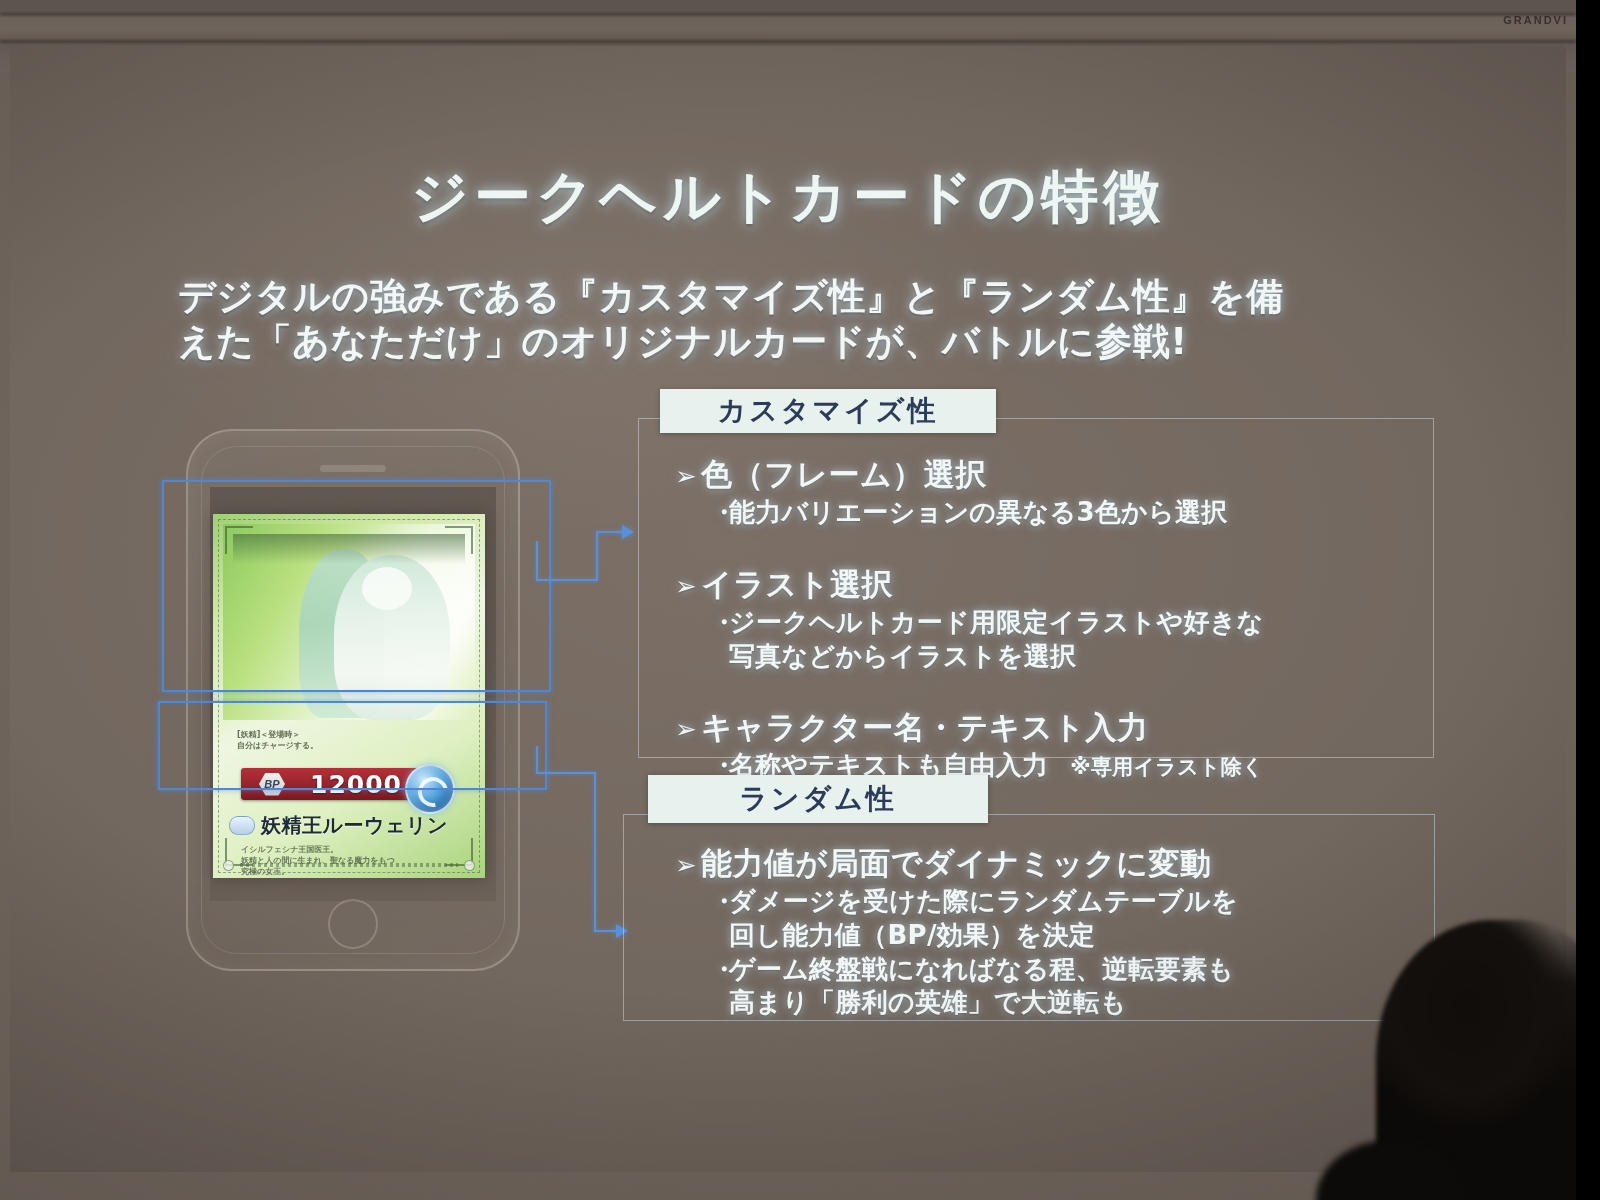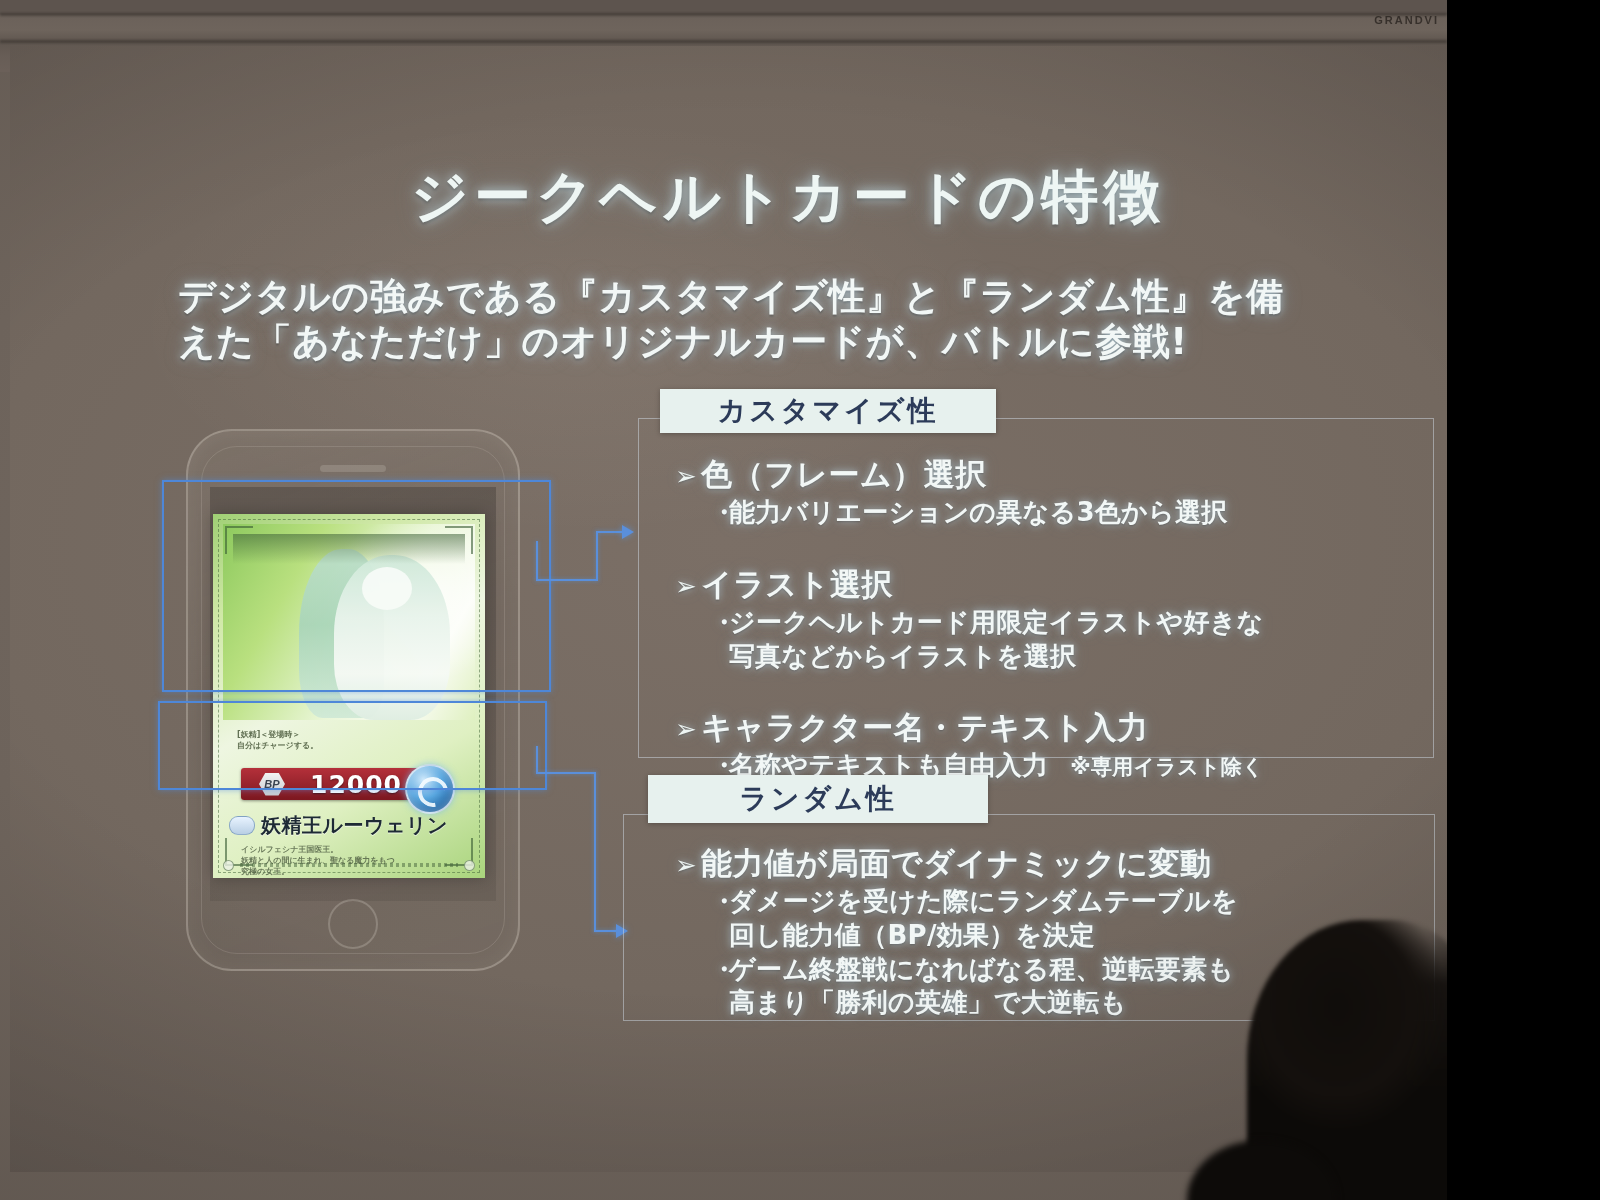--- a/index.html
+++ b/index.html
@@ -1,19 +1,19 @@
 <!DOCTYPE html>
 <html><head>
 <meta charset="utf-8">
 <style>
   html,body{margin:0;padding:0;background:#000;}
   body{font-family:"Liberation Sans","DejaVu Sans",sans-serif;}
 
   #stage{
-    position:relative;width:1447px;height:1200px;overflow:hidden;
+    position:relative;width:1576px;height:1200px;overflow:hidden;
     background:#f97316;
   }
 
   
   .wall{
     position:absolute;inset:0;
     background:
       linear-gradient(180deg,#5d544e 0px,#5d544e 14px,#6b615a 15px,#6e645c 30px,#5f564f 42px,#675d56 55px,#6b6059 70px),
       radial-gradient(130% 95% at 48% 46%, #756a62 0%, #6d635b 42%, #5e554e 78%, #4f4741 100%);
     background-repeat:no-repeat;

